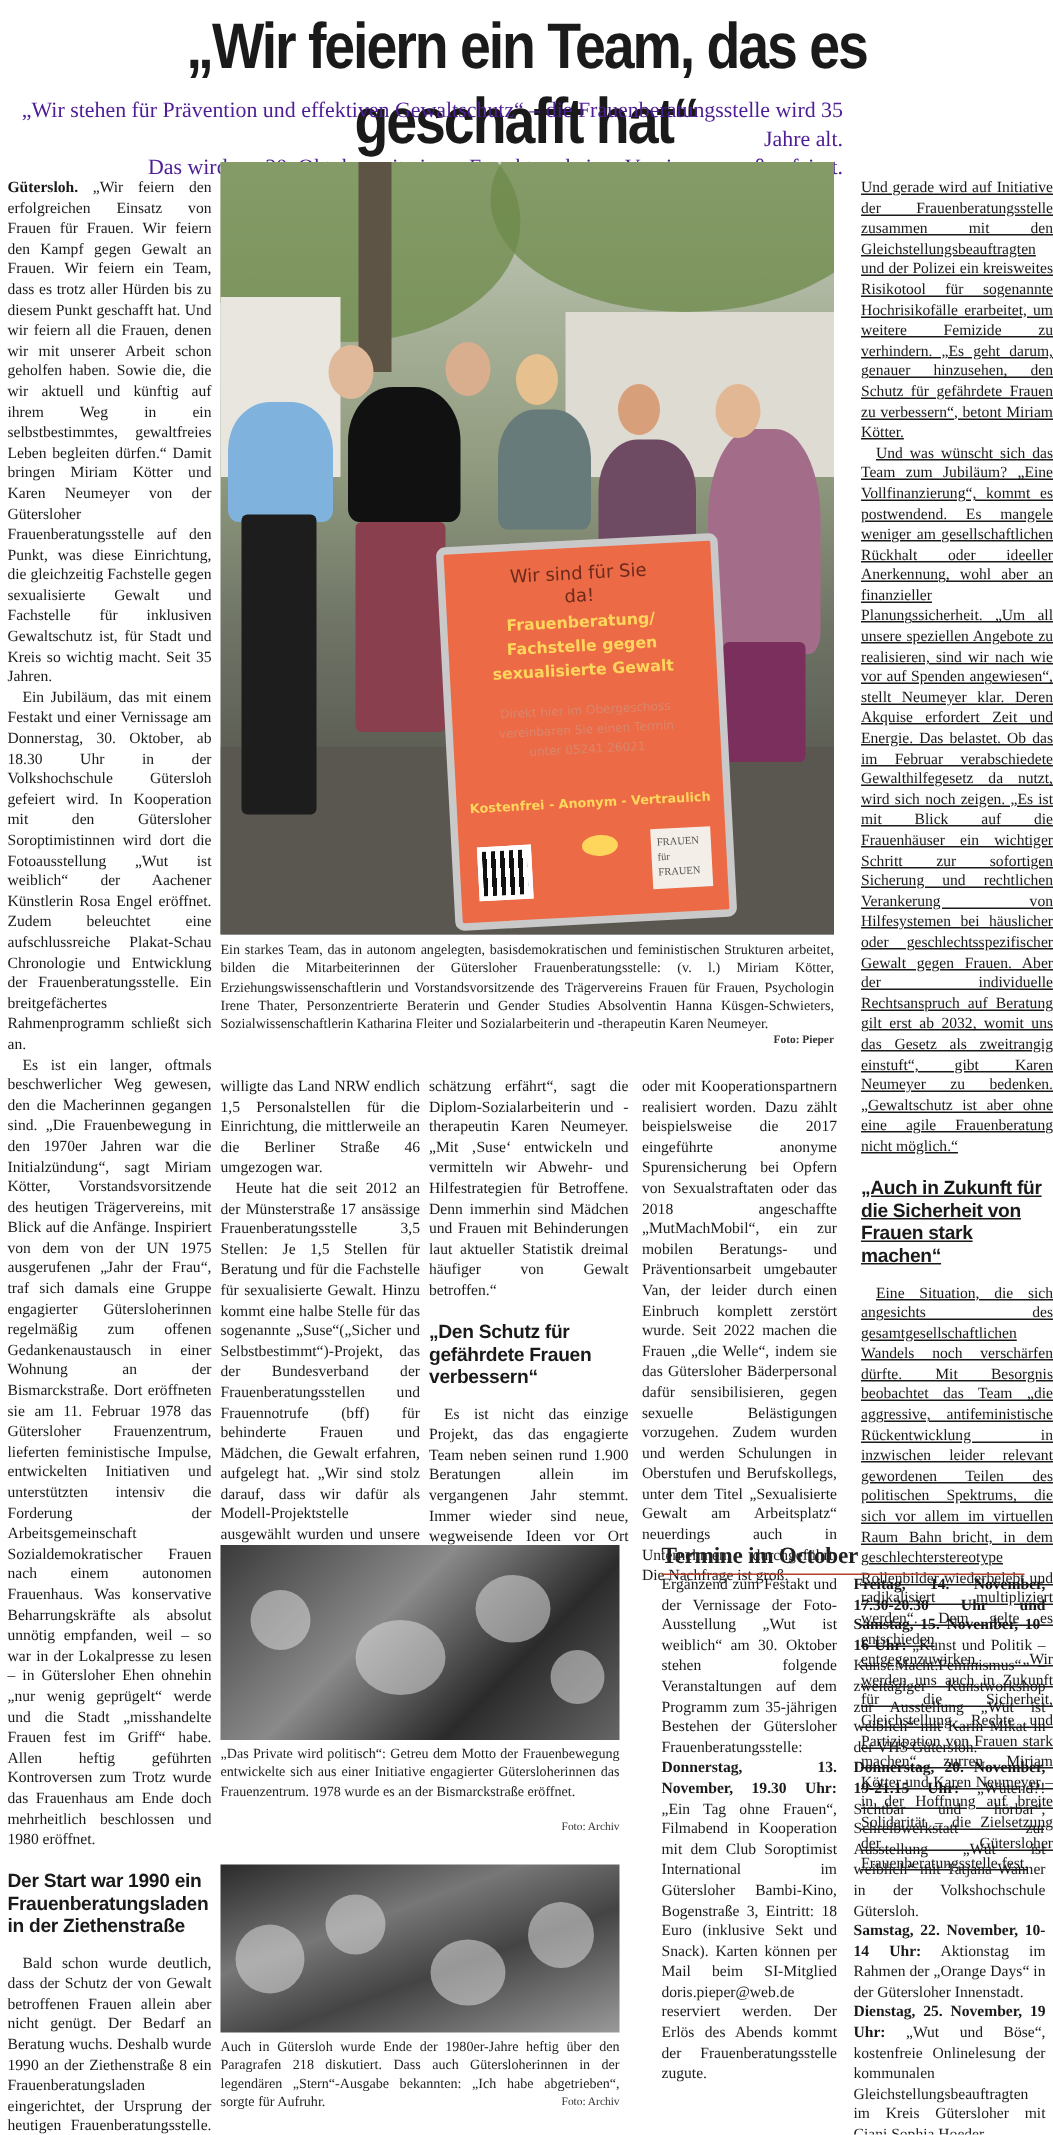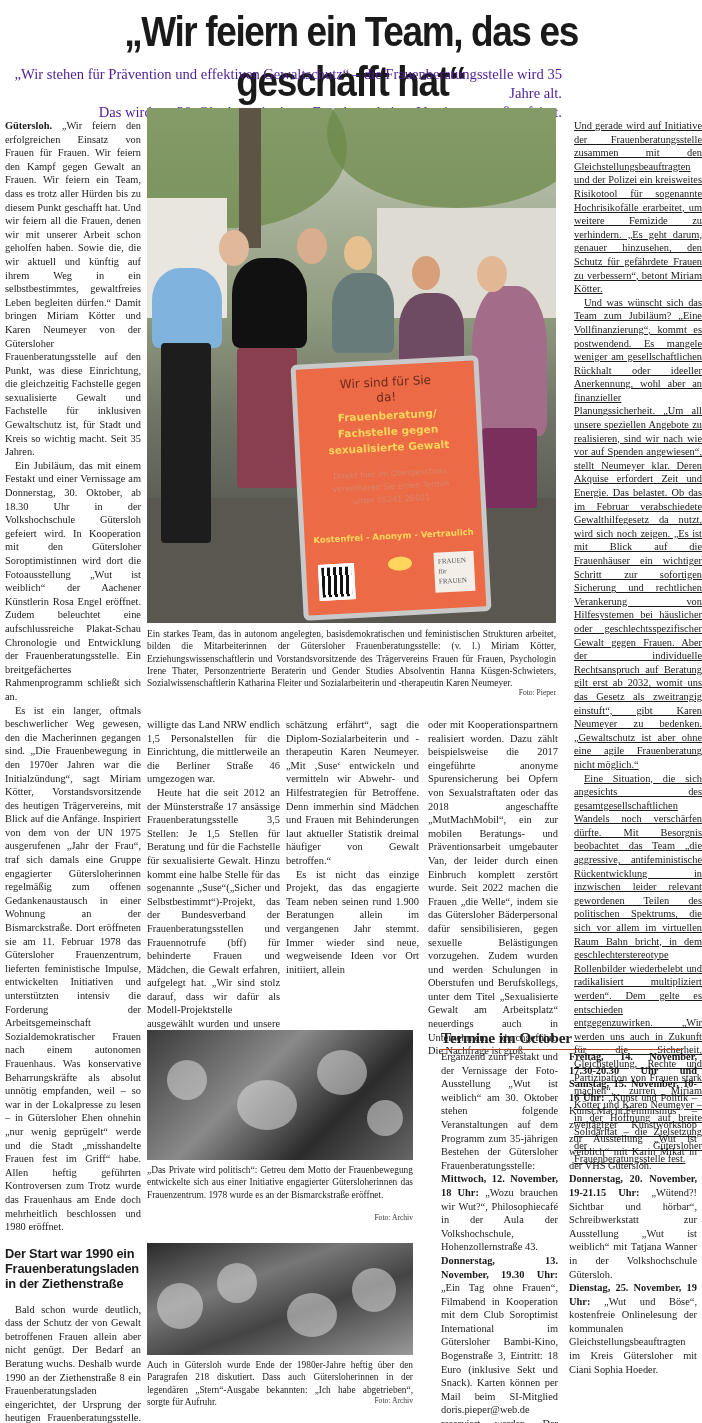--- a/index.html
+++ b/index.html
@@ -84,39 +84,41 @@
     <div class="sign-text" style="top:104px; font-size:8px; color:#d8876d;">Direkt hier im Obergeschoss</div>
     <div class="sign-text" style="top:117px; font-size:8px; color:#d8876d;">vereinbaren Sie einen Termin</div>
     <div class="sign-text" style="top:130px; font-size:8px; color:#d8876d;">unter 05241 26021</div>
     <div class="sign-text" style="top:166px; font-size:8.5px; color:#ffd65c; font-weight:bold;">Kostenfrei - Anonym - Vertraulich</div>
     <div class="qr"></div>
     <div style="position:absolute; left:82px; bottom:40px; width:24px; height:14px; border-radius:50%; background:#ffd65c;"></div>
     <div style="position:absolute; right:10px; bottom:16px; width:40px; height:40px; background:#f3efe8; color:#555; font-size:7px; padding:4px; line-height:10px;">FRAUEN für FRAUEN</div>
   </div>
 </div>
 <div class="caption" style="left:147px; top:628px; width:409px;">Ein starkes Team, das in autonom angelegten, basisdemokratischen und feministischen Strukturen arbeitet, bilden die Mitarbeiterinnen der Gütersloher Frauenberatungsstelle: (v. l.) Miriam Kötter, Erziehungswissenschaftlerin und Vorstandsvorsitzende des Trägervereins Frauen für Frauen, Psychologin Irene Thater, Personzentrierte Beraterin und Gender Studies Absolventin Hanna Küsgen-Schwieters, Sozialwissenschaftlerin Katharina Fleiter und Sozialarbeiterin und -therapeutin Karen Neumeyer.</div>
-<div class="credit" style="left:440px; top:688px; width:116px;">Foto: Pieper</div>
+<div class="credit" style="left:440px; top:688px; width:116px;font-weight:bold;">Foto: Pieper</div>
 
 <div class="col" style="left:147px; top:707px; width:133px;">
   <p class="noindent">willigte das Land NRW endlich 1,5 Personalstellen für die Einrichtung, die mittlerweile an die Berliner Straße 46 umgezogen war.</p>
   <p>Heute hat die seit 2012 an der Münsterstraße 17 ansässige Frauenberatungsstelle 3,5 Stellen: Je 1,5 Stellen für Beratung und für die Fachstelle für sexualisierte Gewalt. Hinzu kommt eine halbe Stelle für das sogenannte „Suse“(„Sicher und Selbstbestimmt“)-Projekt, das der Bundesverband der Frauenberatungsstellen und Frauennotrufe (bff) für behinderte Frauen und Mädchen, die Gewalt erfahren, aufgelegt hat. „Wir sind stolz darauf, dass wir dafür als Modell-Projektstelle ausgewählt wurden und unsere Arbeit dadurch auch überregional Wert-</p>
 </div>
 
 <div class="col" style="left:286px; top:707px; width:133px;">
   <p class="noindent">schätzung erfährt“, sagt die Diplom-Sozialarbeiterin und -therapeutin Karen Neumeyer. „Mit ‚Suse‘ entwickeln und vermitteln wir Abwehr- und Hilfestrategien für Betroffene. Denn immerhin sind Mädchen und Frauen mit Behinderungen laut aktueller Statistik dreimal häufiger von Gewalt betroffen.“</p>
+  <div class="subhead2">„Den Schutz für gefährdete Frauen verbessern“</div>
   <p>Es ist nicht das einzige Projekt, das das engagierte Team neben seinen rund 1.900 Beratungen allein im vergangenen Jahr stemmt. Immer wieder sind neue, wegweisende Ideen vor Ort initiiert, allein</p>
 </div>
 
 <div class="col" style="left:428px; top:707px; width:130px;">
   <p class="noindent">oder mit Kooperationspartnern realisiert worden. Dazu zählt beispielsweise die 2017 eingeführte anonyme Spurensicherung bei Opfern von Sexualstraftaten oder das 2018 angeschaffte „MutMachMobil“, ein zur mobilen Beratungs- und Präventionsarbeit umgebauter Van, der leider durch einen Einbruch komplett zerstört wurde. Seit 2022 machen die Frauen „die Welle“, indem sie das Gütersloher Bäderpersonal dafür sensibilisieren, gegen sexuelle Belästigungen vorzugehen. Zudem wurden und werden Schulungen in Oberstufen und Berufskollegs, unter dem Titel „Sexualisierte Gewalt am Arbeitsplatz“ neuerdings auch in Unternehmen, durchgeführt. Die Nachfrage ist groß.</p>
 </div>
 
 <div class="col" style="left:574px; top:108px; width:128px;text-decoration:underline;">
   <p class="noindent">Und gerade wird auf Initiative der Frauenberatungsstelle zusammen mit den Gleichstellungsbeauftragten und der Polizei ein kreisweites Risikotool für sogenannte Hochrisikofälle erarbeitet, um weitere Femizide zu verhindern. „Es geht darum, genauer hinzusehen, den Schutz für gefährdete Frauen zu verbessern“, betont Miriam Kötter.</p>
   <p>Und was wünscht sich das Team zum Jubiläum? „Eine Vollfinanzierung“, kommt es postwendend. Es mangele weniger am gesellschaftlichen Rückhalt oder ideeller Anerkennung, wohl aber an finanzieller Planungssicherheit. „Um all unsere speziellen Angebote zu realisieren, sind wir nach wie vor auf Spenden angewiesen“, stellt Neumeyer klar. Deren Akquise erfordert Zeit und Energie. Das belastet. Ob das im Februar verabschiedete Gewalthilfegesetz da nutzt, wird sich noch zeigen. „Es ist mit Blick auf die Frauenhäuser ein wichtiger Schritt zur sofortigen Sicherung und rechtlichen Verankerung von Hilfesystemen bei häuslicher oder geschlechtsspezifischer Gewalt gegen Frauen. Aber der individuelle Rechtsanspruch auf Beratung gilt erst ab 2032, womit uns das Gesetz als zweitrangig einstuft“, gibt Karen Neumeyer zu bedenken. „Gewaltschutz ist aber ohne eine agile Frauenberatung nicht möglich.“</p>
+  <div class="subhead2">„Auch in Zukunft für die Sicherheit von Frauen stark machen“</div>
   <p>Eine Situation, die sich angesichts des gesamtgesellschaftlichen Wandels noch verschärfen dürfte. Mit Besorgnis beobachtet das Team „die aggressive, antifeministische Rückentwicklung in inzwischen leider relevant gewordenen Teilen des politischen Spektrums, die sich vor allem im virtuellen Raum Bahn bricht, in dem geschlechterstereotype Rollenbilder wiederbelebt und radikalisiert multipliziert werden“. Dem gelte es entschieden entgegenzuwirken. „Wir werden uns auch in Zukunft für die Sicherheit, Gleichstellung, Rechte und Partizipation von Frauen stark machen“, zurren Miriam Kötter und Karen Neumeyer – in der Hoffnung auf breite Solidarität – die Zielsetzung der Gütersloher Frauenberatungsstelle fest.</p>
 </div>
 
 <div class="photo-bw" style="left:147px; top:1030px; width:266px; height:130px;">
   <div class="bw-blob" style="left:20px; top:30px; width:40px; height:40px;"></div>
   <div class="bw-blob" style="left:90px; top:50px; width:60px; height:50px;"></div>
   <div class="bw-blob" style="left:170px; top:20px; width:50px; height:45px;"></div>
   <div class="bw-blob" style="left:220px; top:70px; width:36px; height:36px;"></div>
 </div>
 <div class="caption" style="left:147px; top:1164px; width:266px;">„Das Private wird politisch“: Getreu dem Motto der Frauenbewegung entwickelte sich aus einer Initiative engagierter Gütersloherinnen das Frauenzentrum. 1978 wurde es an der Bismarckstraße eröffnet.</div>
@@ -127,20 +129,20 @@
   <div class="bw-blob" style="left:70px; top:20px; width:40px; height:40px;"></div>
   <div class="bw-blob" style="left:140px; top:50px; width:50px; height:44px;"></div>
   <div class="bw-blob" style="left:205px; top:25px; width:44px; height:44px;"></div>
 </div>
 <div class="caption" style="left:147px; top:1359px; width:266px;">Auch in Gütersloh wurde Ende der 1980er-Jahre heftig über den Paragrafen 218 diskutiert. Dass auch Gütersloherinnen in der legendären „Stern“-Ausgabe bekannten: „Ich habe abgetrieben“, sorgte für Aufruhr.</div>
 <div class="credit" style="left:330px; top:1396px; width:83px;">Foto: Archiv</div>
 
 <div class="box-title">Termine im October</div>
 <div class="col box" style="left:441px; top:1050px; width:117px;">
   <p>Ergänzend zum Festakt und der Vernissage der Foto-Ausstellung „Wut ist weiblich“ am 30. Oktober stehen folgende Veranstaltungen auf dem Programm zum 35-jährigen Bestehen der Gütersloher Frauenberatungsstelle:</p>
-  <p><span class="ev-date">Mittwoch, 12. November, 18 Uhr:</span><span> „Wozu brauchen wir Wut?“, Philosophiecafé in der Aula der Volkshochschule, Hohenzollernstraße 43.</span></p>
   <p><span class="ev-date">Donnerstag, 13. November, 19.30 Uhr:</span><span> „Ein Tag ohne Frauen“, Filmabend in Kooperation mit dem Club Soroptimist International im Gütersloher Bambi-Kino, Bogenstraße 3, Eintritt: 18 Euro (inklusive Sekt und Snack). Karten können per Mail beim SI-Mitglied doris.pieper@web.de reserviert werden. Der Erlös des Abends kommt der Frauenberatungsstelle zugute.</span></p>
 </div>
 <div class="col box" style="left:569px; top:1050px; width:128px;">
   <p><span class="ev-date">Freitag, 14. November, 17.30-20.30 Uhr und Samstag, 15. November, 10-16 Uhr:</span><span> „Kunst und Politik – Kunst.Macht.Feminismus“ – zweitägiger Kunstworkshop zur Ausstellung „Wut ist weiblich“ mit Karin Mikat in der VHS Gütersloh.</span></p>
   <p><span class="ev-date">Donnerstag, 20. November, 19-21.15 Uhr:</span><span> „Wütend?! Sichtbar und hörbar“, Schreibwerkstatt zur Ausstellung „Wut ist weiblich“ mit Tatjana Wanner in der Volkshochschule Gütersloh.</span></p>
+  <p><span class="ev-date">Samstag, 22. November, 10-14 Uhr:</span><span> Aktionstag im Rahmen der „Orange Days“ in der Gütersloher Innenstadt.</span></p>
   <p><span class="ev-date">Dienstag, 25. November, 19 Uhr:</span><span> „Wut und Böse“, kostenfreie Onlinelesung der kommunalen Gleichstellungsbeauftragten im Kreis Gütersloher mit Ciani Sophia Hoeder.</span></p>
 </div>
 
 </body></html>

